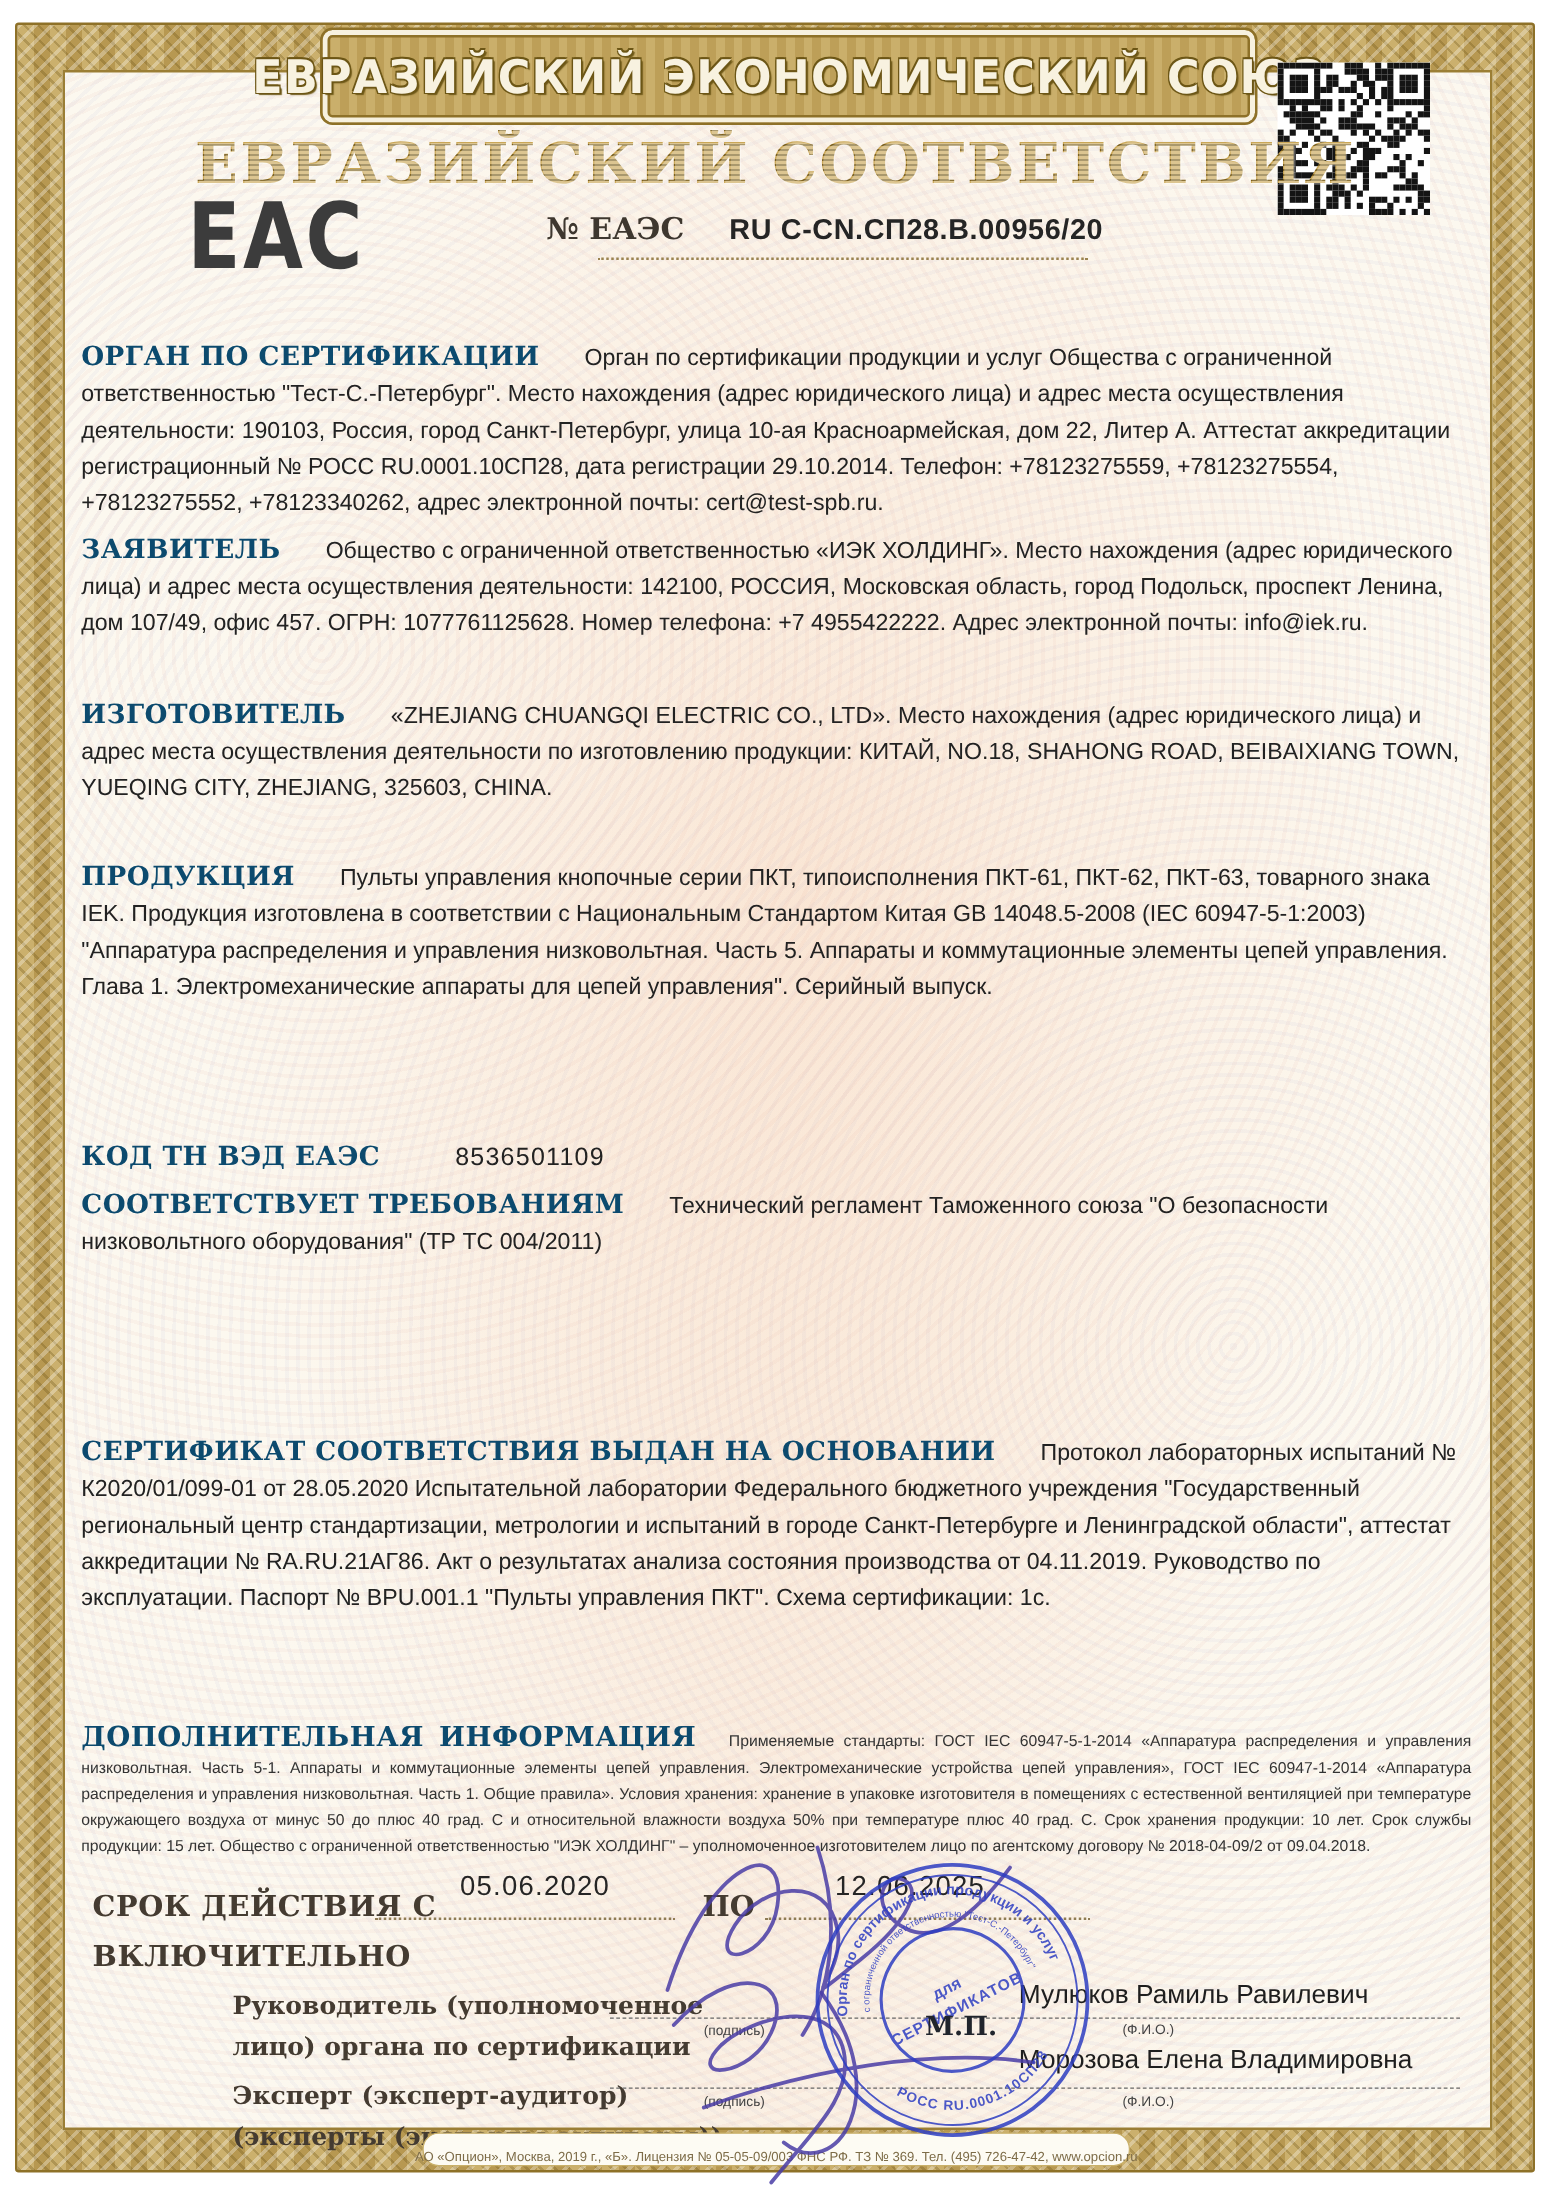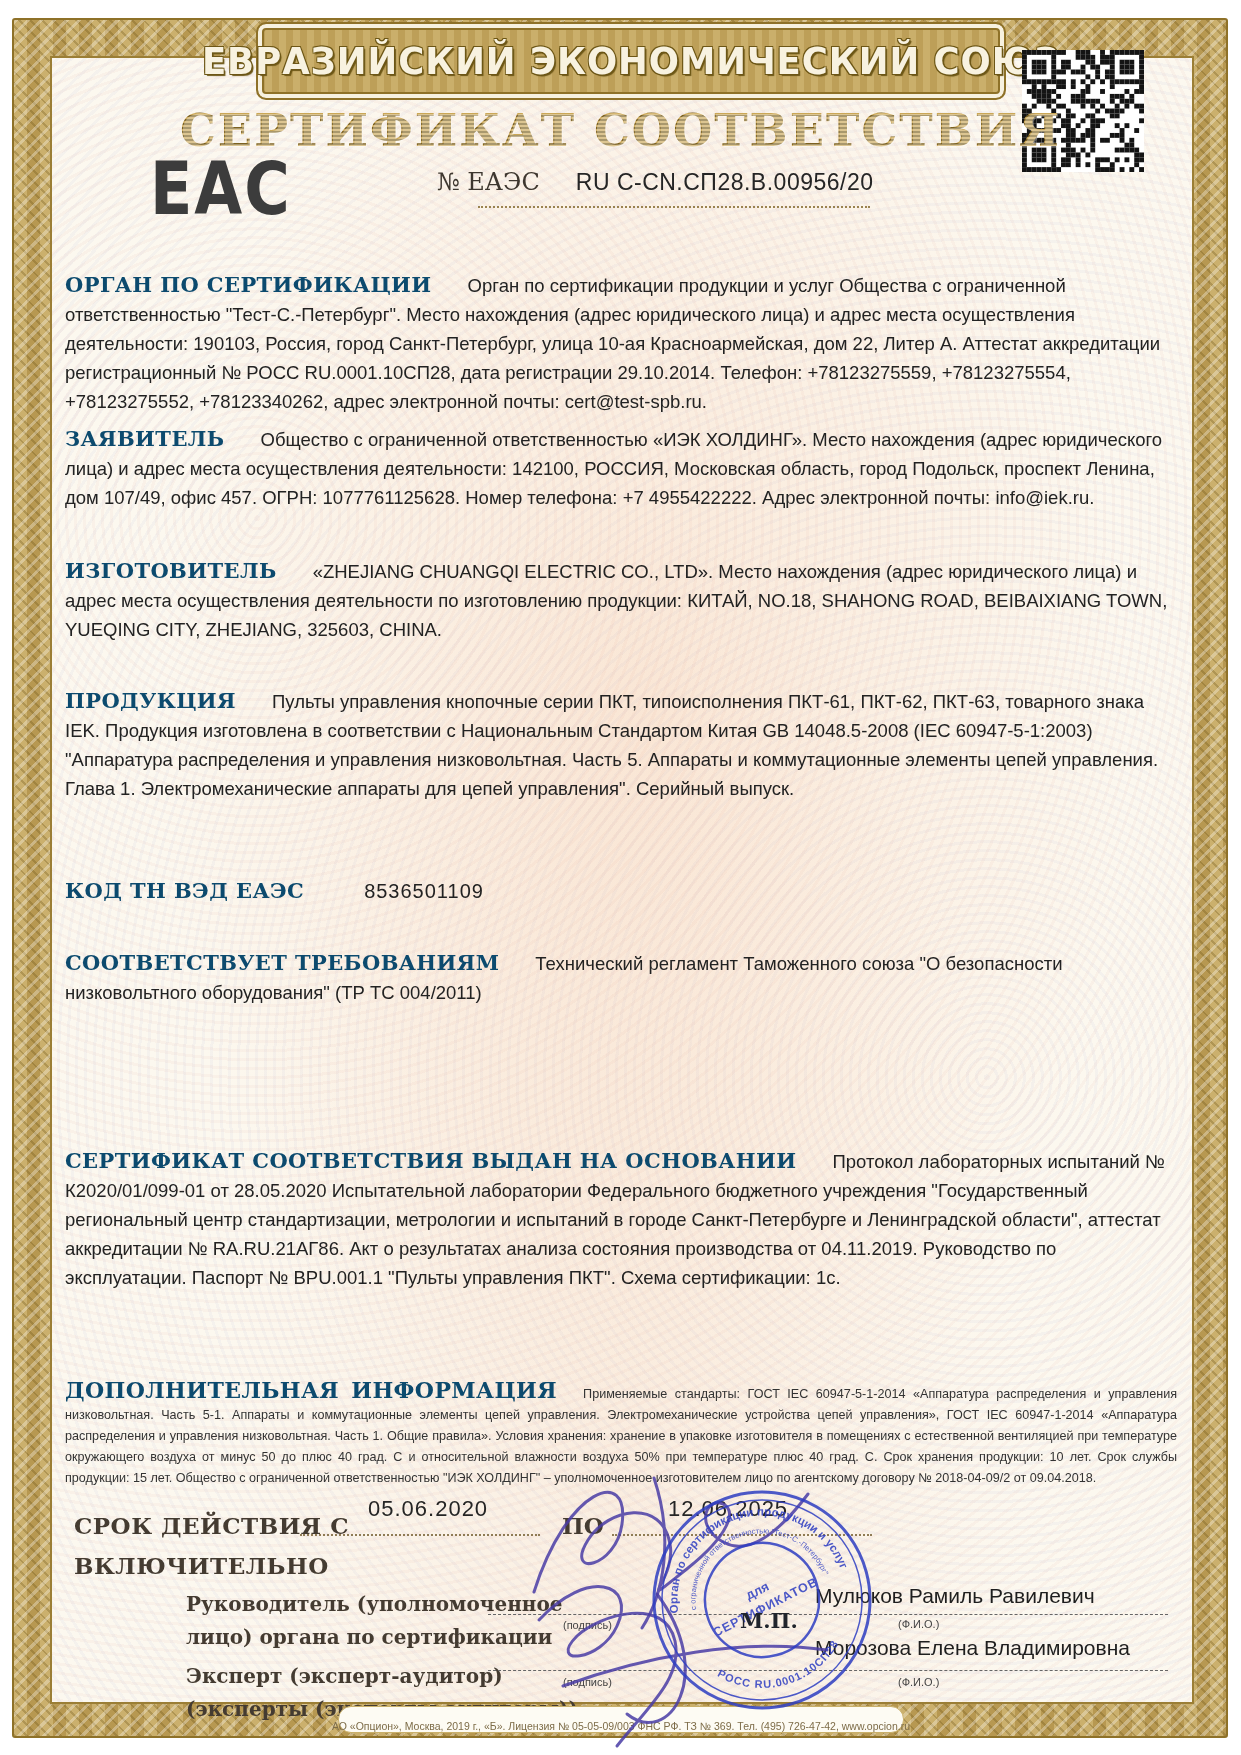--- a/index.html
+++ b/index.html
@@ -31,21 +31,21 @@
     text-shadow:0 0 1px #6d5717,1px 1px 0 #6d5717,-1px -1px 0 #6d5717,1px -1px 0 #6d5717,-1px 1px 0 #6d5717,2px 2px 1px #6d5717;}
   .doc-title{position:absolute;left:0;top:104px;width:1241px;text-align:center;
     font-family:"DejaVu Serif",serif;font-weight:800;font-size:45px;letter-spacing:2px;
     color:#a8853a;
     background:repeating-linear-gradient(0deg,#7c6120 0 2px,#caa757 2px 4px);
     -webkit-background-clip:text;background-clip:text;-webkit-text-fill-color:transparent;
     text-shadow:1px 1px 0 rgba(255,255,255,.35);}
   .eac-logo{position:absolute;left:150px;top:146px;font-family:"DejaVu Sans",sans-serif;
     font-weight:800;font-size:62px;letter-spacing:2px;color:#3c3c3c;transform:scaleY(1.18);transform-origin:top left;}
   .qr{position:absolute;left:1022px;top:50px;width:122px;height:122px;background:#fff;}
-  .numline{position:absolute;left:437px;top:168px;white-space:nowrap;}
+  .numline{position:absolute;left:437px;top:168px;white-space:nowrap;font-weight:bold;}
   .numline .lbl{font-family:"DejaVu Serif",serif;font-size:24px;color:#3e372f;}
   .numline .val{font-size:23px;color:#252525;letter-spacing:.5px;margin-left:36px;}
   .num-underline{position:absolute;left:478px;top:206px;width:392px;border-bottom:2px dotted #9a8350;}
   .seriesline{position:absolute;left:437px;top:224px;white-space:nowrap;}
   .seriesline .lbl{font-family:"DejaVu Serif",serif;font-size:24px;color:#3e372f;}
   .seriesline .red{font-family:"DejaVu Serif",serif;font-weight:700;font-size:26px;color:#d23a30;}
   .seriesline .serial{letter-spacing:5px;margin-left:12px;}
   .seriesline .no{margin-left:66px;}
   
   .sec{position:absolute;left:65px;width:1112px;font-size:18.5px;line-height:29px;color:#222;margin:0;}
@@ -414,41 +414,41 @@
       <rect x="35" y="120" width="5" height="5" fill="#141414"></rect>
       <rect x="75" y="120" width="5" height="5" fill="#141414"></rect>
       <rect x="80" y="120" width="5" height="5" fill="#141414"></rect>
       <rect x="85" y="120" width="5" height="5" fill="#141414"></rect>
       <rect x="90" y="120" width="5" height="5" fill="#141414"></rect>
       <rect x="100" y="120" width="5" height="5" fill="#141414"></rect>
       <rect x="110" y="120" width="5" height="5" fill="#141414"></rect>
       <rect x="120" y="120" width="5" height="5" fill="#141414"></rect>
     </svg>
   <div class="eac-logo">ЕАС</div>
-  <div class="doc-title">СЕРТИФИКАТ СООТВЕТСТВИЯ</div>
+  <div class="doc-title">ЕВРАЗИЙСКИЙ СООТВЕТСТВИЯ</div>
 
   <div class="numline">
     <span class="lbl">№ ЕАЭС</span><span class="val">RU C-CN.СП28.В.00956/20</span>
   </div>
   <div class="num-underline"></div>
 
 
   <p class="sec" style="top:270px">
     <span class="h">ОРГАН ПО СЕРТИФИКАЦИИ</span><span class="t">Орган по сертификации продукции и услуг Общества с ограниченной ответственностью "Тест-С.-Петербург". Место нахождения (адрес юридического лица) и адрес места осуществления деятельности: 190103, Россия, город Санкт-Петербург, улица 10-ая Красноармейская, дом 22, Литер А.  Аттестат аккредитации регистрационный № РОСС RU.0001.10СП28, дата регистрации 29.10.2014. Телефон: +78123275559, +78123275554, +78123275552, +78123340262, адрес электронной почты: cert@test-spb.ru.</span>
   </p>
   <p class="sec" style="top:424px">
     <span class="h">ЗАЯВИТЕЛЬ</span><span class="t">Общество с ограниченной ответственностью «ИЭК ХОЛДИНГ». Место нахождения (адрес юридического лица) и адрес места осуществления деятельности: 142100, РОССИЯ, Московская область, город Подольск, проспект Ленина, дом 107/49, офис 457. ОГРН: 1077761125628. Номер телефона: +7 4955422222. Адрес электронной почты: info@iek.ru.</span>
   </p>
   <p class="sec" style="top:556px">
     <span class="h">ИЗГОТОВИТЕЛЬ</span><span class="t">«ZHEJIANG CHUANGQI ELECTRIC CO., LTD». Место нахождения (адрес юридического лица) и адрес места осуществления деятельности по изготовлению продукции: КИТАЙ, NO.18, SHAHONG ROAD, BEIBAIXIANG TOWN, YUEQING CITY, ZHEJIANG, 325603, CHINA.</span>
   </p>
   <p class="sec" style="top:686px">
     <span class="h">ПРОДУКЦИЯ</span><span class="t">Пульты управления кнопочные серии ПКТ, типоисполнения ПКТ-61, ПКТ-62, ПКТ-63, товарного знака IEK. Продукция изготовлена в соответствии с Национальным Стандартом Китая GB 14048.5-2008 (IEC 60947-5-1:2003) "Аппаратура распределения и управления низковольтная. Часть 5. Аппараты и коммутационные элементы цепей управления. Глава 1. Электромеханические аппараты для цепей управления".  Серийный выпуск.</span>
   </p>
-  <p class="sec" style="top:876px">
+  <p class="sec" style="top:910px">
     <span class="h">КОД ТН ВЭД ЕАЭС</span><span class="t code">8536501109</span>
   </p>
   <p class="sec" style="top:948px">
     <span class="h">СООТВЕТСТВУЕТ ТРЕБОВАНИЯМ</span><span class="t">Технический регламент Таможенного союза "О безопасности низковольтного оборудования" (ТР ТС 004/2011)</span>
   </p>
   <p class="sec" style="top:1146px">
     <span class="h">СЕРТИФИКАТ СООТВЕТСТВИЯ  ВЫДАН НА ОСНОВАНИИ</span><span class="t">Протокол лабораторных испытаний № К2020/01/099-01 от 28.05.2020 Испытательной лаборатории Федерального бюджетного учреждения "Государственный региональный центр стандартизации, метрологии и испытаний в городе Санкт-Петербурге и Ленинградской области", аттестат аккредитации № RA.RU.21АГ86. Акт о результатах анализа состояния производства от 04.11.2019. Руководство по эксплуатации. Паспорт № BPU.001.1 "Пульты управления ПКТ". Схема сертификации: 1с.</span>
   </p>
   <p class="sec small" style="top:1380px">
     <span class="h">ДОПОЛНИТЕЛЬНАЯ ИНФОРМАЦИЯ</span><span class="t">Применяемые стандарты: ГОСТ IEC 60947-5-1-2014 «Аппаратура распределения и управления низковольтная. Часть 5-1. Аппараты и коммутационные элементы цепей управления. Электромеханические устройства цепей управления», ГОСТ IEC 60947-1-2014 «Аппаратура распределения и управления низковольтная. Часть 1. Общие правила». Условия хранения: хранение в упаковке изготовителя в помещениях с естественной вентиляцией при температуре окружающего воздуха от минус 50 до плюс 40 град. С и относительной влажности воздуха 50% при температуре плюс 40 град. С. Срок хранения продукции: 10 лет. Срок службы продукции: 15 лет. Общество с ограниченной ответственностью "ИЭК ХОЛДИНГ" – уполномоченное изготовителем лицо по агентскому договору № 2018-04-09/2 от 09.04.2018.</span>

